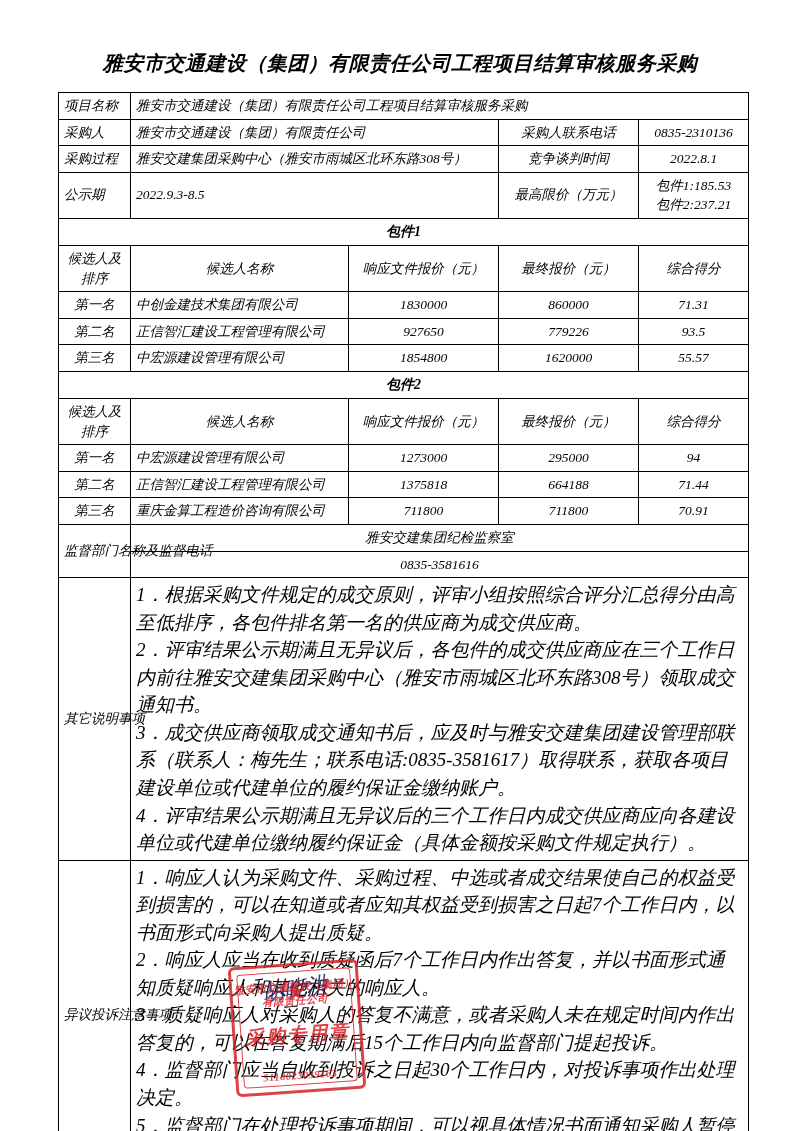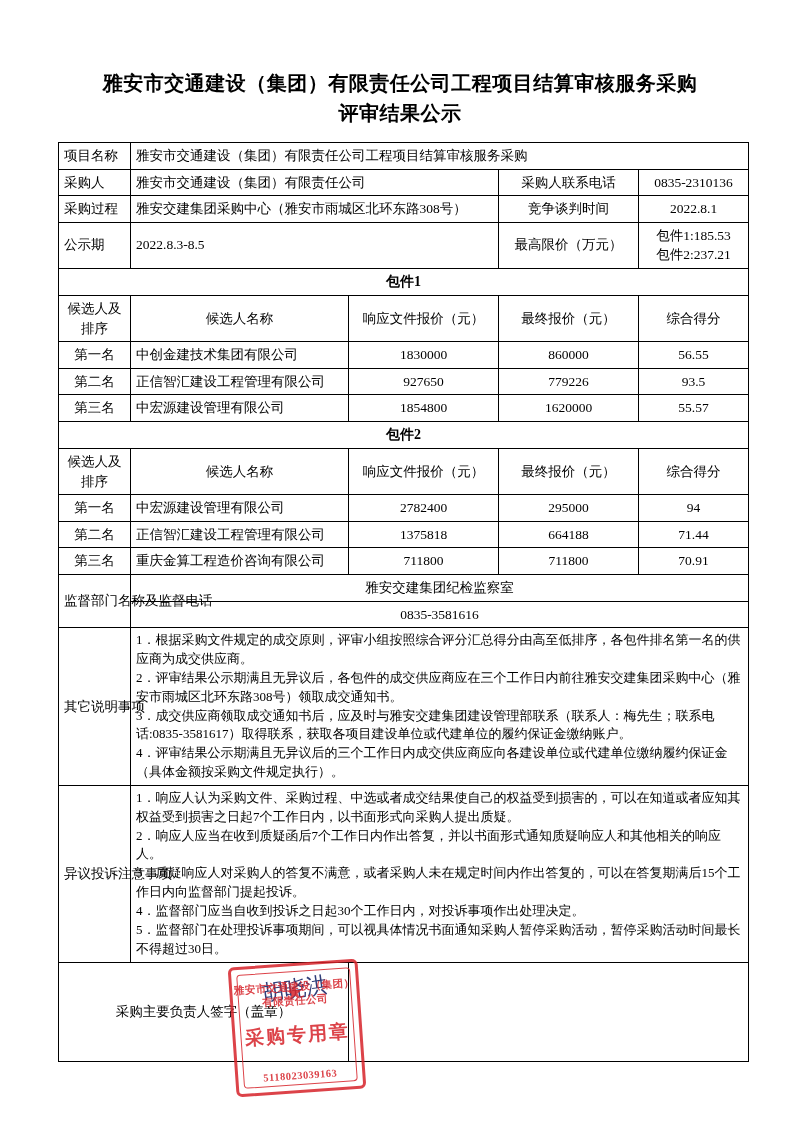--- a/index.html
+++ b/index.html
@@ -13,21 +13,22 @@
     font-family: "Liberation Serif", "DejaVu Serif", serif;
     color: #000000;
     position: relative;
     overflow: hidden;
   }
   .page {
     position: relative;
     width: 800px;
     height: 1131px;
     box-sizing: border-box;
-    padding: 56px 58px 0 58px;
+    padding: 36px 58px 0 58px;
+    font-style: italic;
   }
   .doc-title {
     text-align: center;
     font-size: 20px;
     font-weight: bold;
     line-height: 1.5;
     letter-spacing: 0.5px;
     margin: 12px 0 14px 0;
   }
   table.main {
@@ -53,21 +54,21 @@
     font-weight: bold;
     font-size: 14px;
   }
   .col-head {
     text-align: center;
     font-weight: normal;
   }
   .notes {
     text-align: left;
     line-height: 1.55;
-    font-size: 13px;
+    font-size: 19px;
     padding: 5px 6px;
   }
   .notes div { text-indent: 0; }
   .sig-row td {
     height: 92px;
   }
   .sig-label {
     text-align: center;
     vertical-align: middle;
   }
@@ -144,21 +145,20 @@
     pointer-events: none;
   }
 </style>
 </head>
 <body>
 
 <div class="page">
 
   <div class="doc-title">
     <div>雅安市交通建设（集团）有限责任公司工程项目结算审核服务采购</div>
-    <div>评审结果公示</div>
   </div>
 
   <table class="main">
     <colgroup>
       <col style="width:72px">
       <col style="width:218px">
       <col style="width:150px">
       <col style="width:140px">
       <col style="width:110px">
     </colgroup>
@@ -178,21 +178,21 @@
 
       <tr>
         <td class="label">采购过程</td>
         <td class="l" colspan="2">雅安交建集团采购中心（雅安市雨城区北环东路308号）</td>
         <td class="c">竞争谈判时间</td>
         <td class="c">2022.8.1</td>
       </tr>
 
       <tr>
         <td class="label">公示期</td>
-        <td class="l" colspan="2">2022.8.3-8.5</td>
+        <td class="l" colspan="2">2022.9.3-8.5</td>
         <td class="c">最高限价（万元）</td>
         <td class="c">
           <div>包件1:185.53</div>
           <div>包件2:237.21</div>
         </td>
       </tr>
 
       <tr>
         <td class="pkg-head" colspan="5">包件1</td>
       </tr>
@@ -201,21 +201,21 @@
         <td class="col-head">候选人名称</td>
         <td class="col-head">响应文件报价（元）</td>
         <td class="col-head">最终报价（元）</td>
         <td class="col-head">综合得分</td>
       </tr>
       <tr>
         <td class="c">第一名</td>
         <td class="l">中创金建技术集团有限公司</td>
         <td class="c">1830000</td>
         <td class="c">860000</td>
-        <td class="c">56.55</td>
+        <td class="c">71.31</td>
       </tr>
       <tr>
         <td class="c">第二名</td>
         <td class="l">正信智汇建设工程管理有限公司</td>
         <td class="c">927650</td>
         <td class="c">779226</td>
         <td class="c">93.5</td>
       </tr>
       <tr>
         <td class="c">第三名</td>
@@ -231,21 +231,21 @@
       <tr>
         <td class="col-head">候选人及排序</td>
         <td class="col-head">候选人名称</td>
         <td class="col-head">响应文件报价（元）</td>
         <td class="col-head">最终报价（元）</td>
         <td class="col-head">综合得分</td>
       </tr>
       <tr>
         <td class="c">第一名</td>
         <td class="l">中宏源建设管理有限公司</td>
-        <td class="c">2782400</td>
+        <td class="c">1273000</td>
         <td class="c">295000</td>
         <td class="c">94</td>
       </tr>
       <tr>
         <td class="c">第二名</td>
         <td class="l">正信智汇建设工程管理有限公司</td>
         <td class="c">1375818</td>
         <td class="c">664188</td>
         <td class="c">71.44</td>
       </tr>

